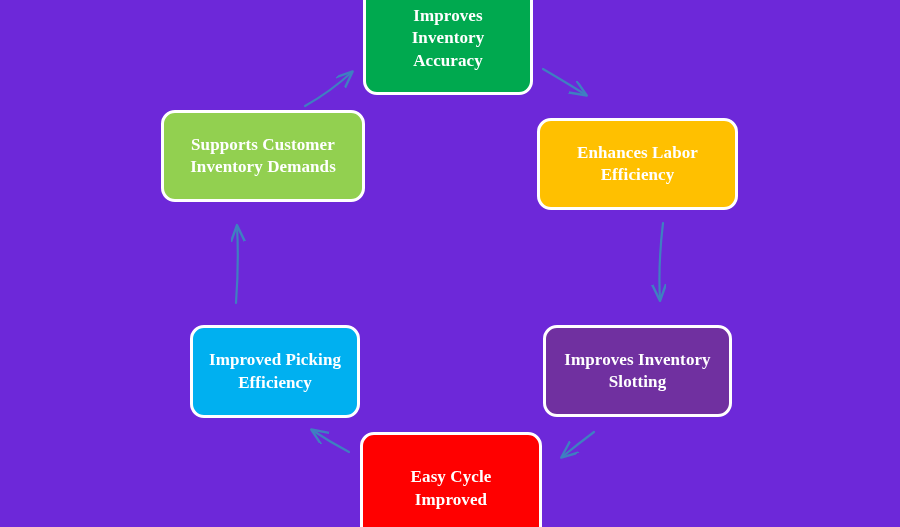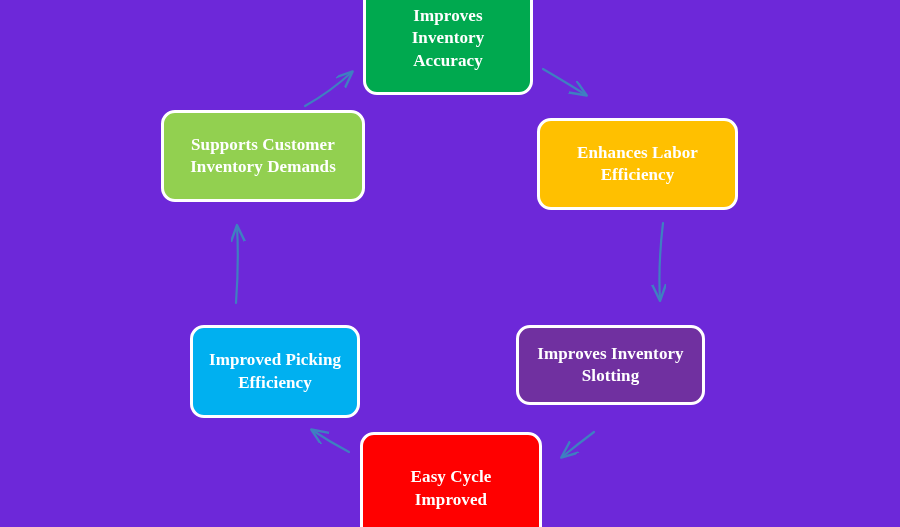--- a/index.html
+++ b/index.html
@@ -34,21 +34,21 @@
   .node span { display: block; width: 100%; }
 
   
   #node-improves-inventory-accuracy {
     left: 363px; top: -18px; width: 170px; height: 113px;
   }
   #node-enhances-labor-efficiency {
     left: 537px; top: 110px; width: 201px; height: 92px; margin-top: 8px;
   }
   #node-improves-inventory-slotting {
-    left: 516px; top: 325px; width: 189px; height: 80px;
+    left: 543px; top: 325px; width: 189px; height: 92px;
   }
   #node-easy-cycle-counting {
     left: 360px; top: 432px; width: 182px; height: 113px;
   }
   #node-improved-picking-efficiency {
     left: 178px; top: 325px; width: 170px; height: 93px; margin-left: 12px;
   }
   #node-supports-customer-compliance-demands {
     left: 161px; top: 110px; width: 204px; height: 92px;
   }

